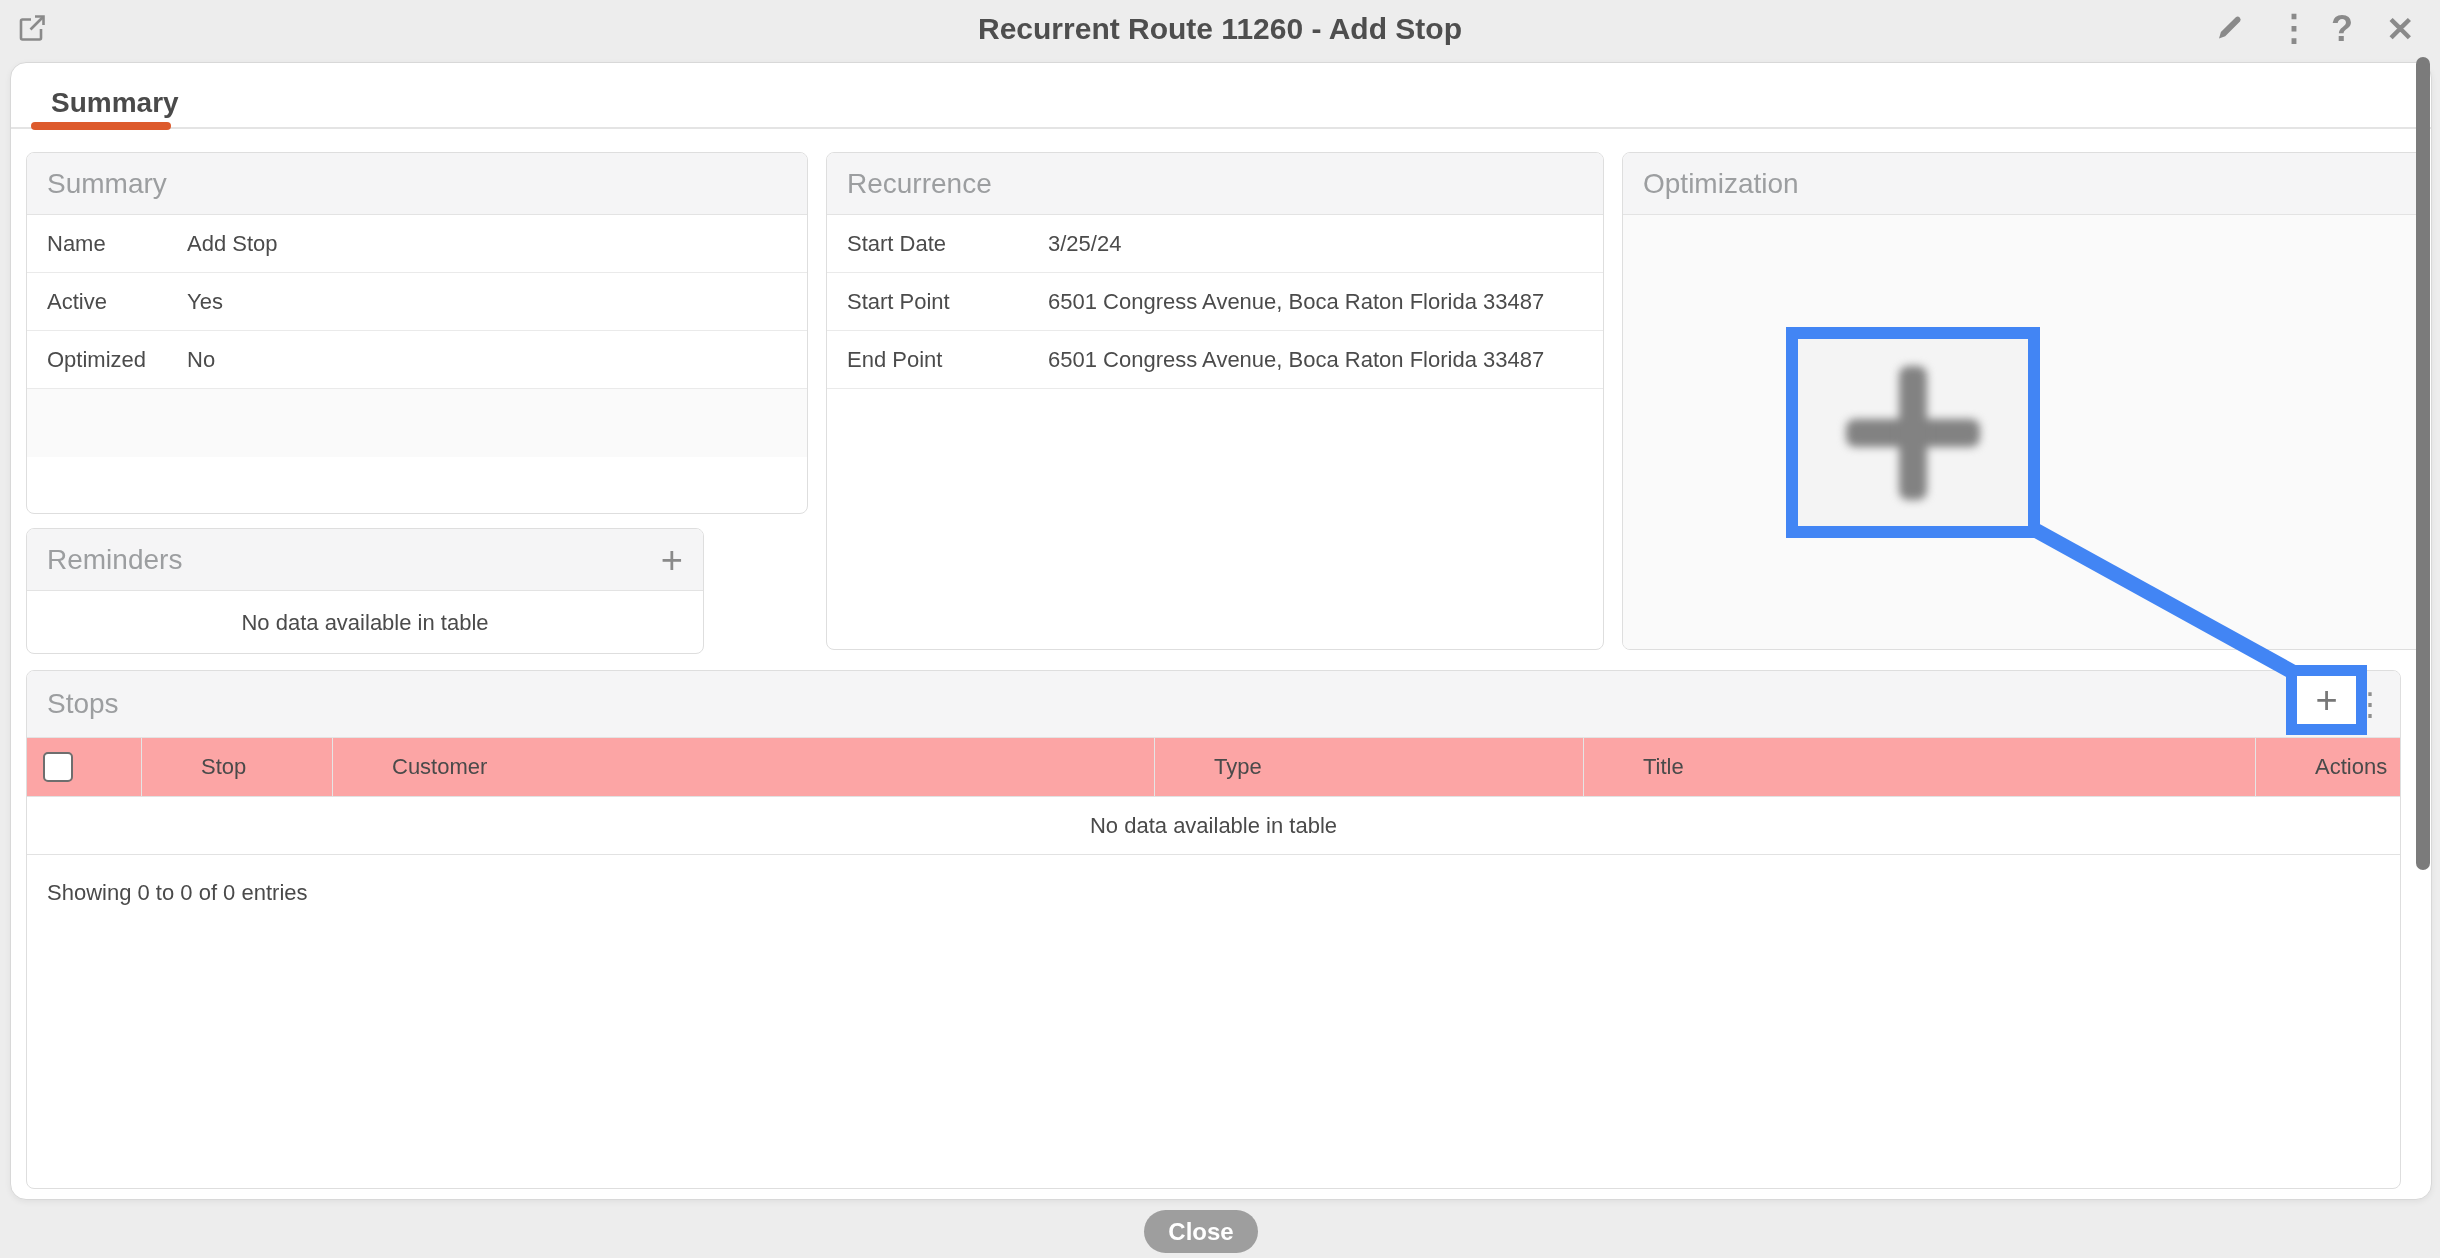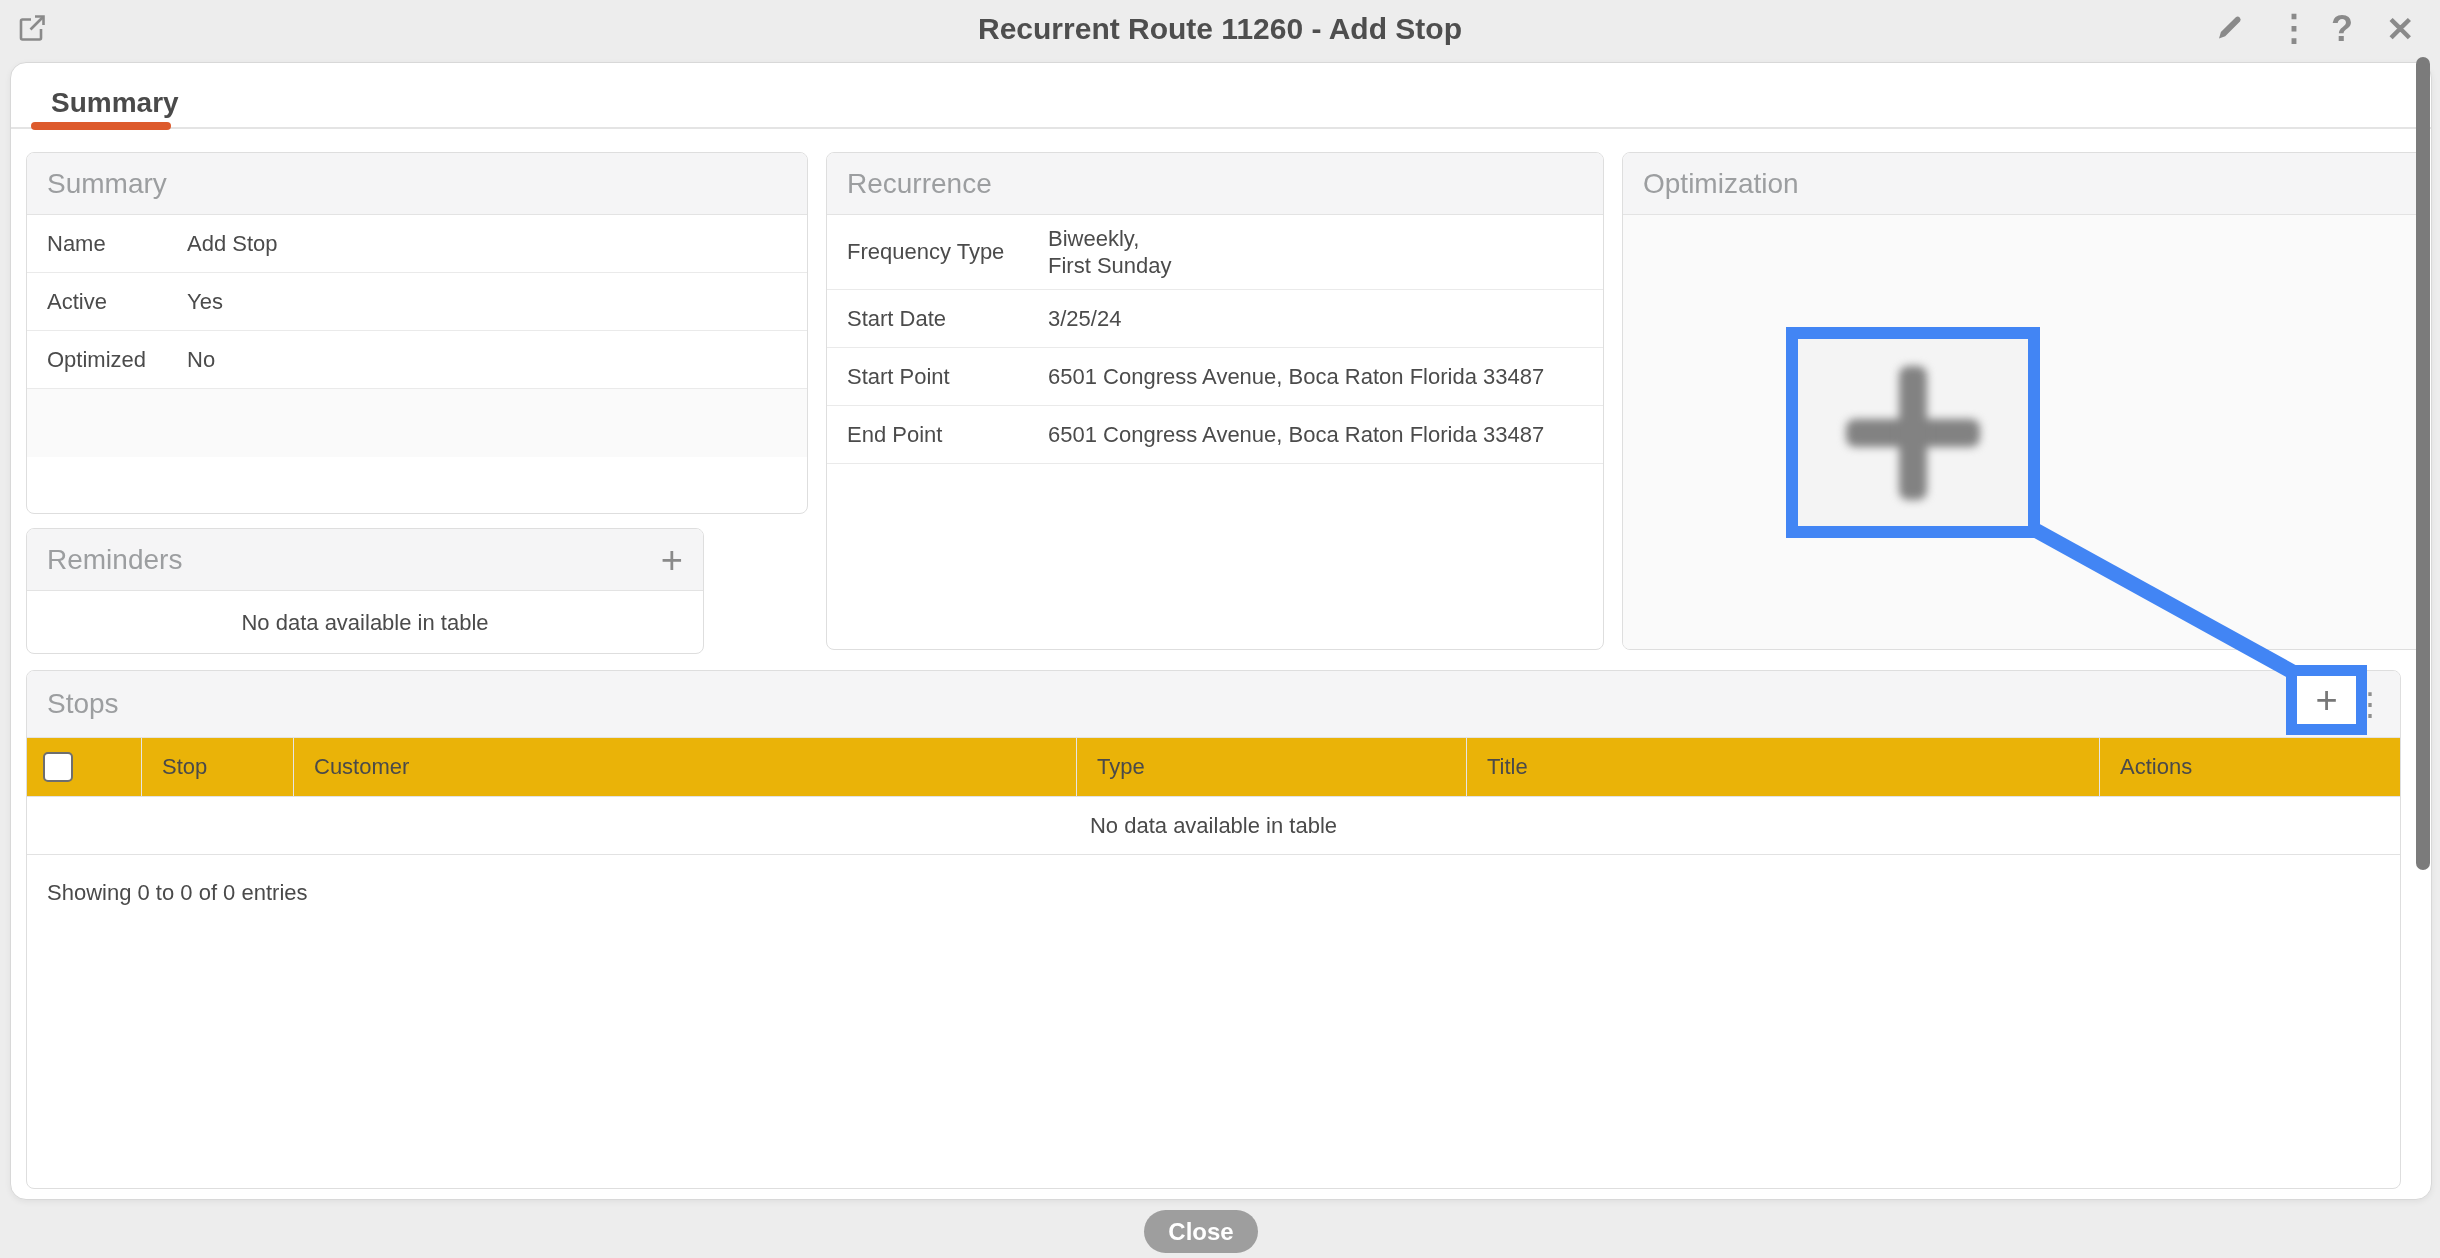--- a/index.html
+++ b/index.html
@@ -55,22 +55,22 @@
   #panel-optimization .opt-body{height:436px;background:#fafafa;}
   
   #panel-stops{left:15px;top:607px;width:2375px;height:519px;}
   #panel-stops .panel-header{height:67px;}
   .stops-menu-icon{position:absolute;right:14px;top:50%;transform:translateY(-50%);
     font-size:32px;color:#8f8f8f;cursor:pointer;line-height:1;}
   .stops-add-btn{position:absolute;right:44px;top:9px;width:60px;height:48px;
     background:#fff;border:1px solid #e0e0e0;border-radius:4px;
     display:flex;align-items:center;justify-content:center;
     font-size:34px;color:#7d7d7d;cursor:pointer;}
-  .thead{display:flex;height:59px;background:#eab308;border-bottom:1px solid #e2e2e2;
-    box-sizing:border-box;font-size:22px;color:#4a4a4a;}
+  .thead{display:flex;height:59px;background:#fca5a5;border-bottom:1px solid #e2e2e2;
+    box-sizing:border-box;font-size:22px;color:#4a4a4a;gap:39px;}
   .th{display:flex;align-items:center;padding-left:20px;box-sizing:border-box;
     border-right:1px solid #e5e5e5;}
   .th:last-child{border-right:none;}
   .th.c0{flex:0 0 115px;padding-left:16px;}
   .th.c1{flex:0 0 152px;}
   .th.c2{flex:0 0 783px;}
   .th.c3{flex:0 0 390px;}
   .th.c4{flex:0 0 633px;}
   .th.c5{flex:1;}
   .checkbox{width:26px;height:26px;border:2px solid #6e6e6e;border-radius:5px;
@@ -153,27 +153,20 @@
       <span>Reminders</span>
       <span class="hdr-plus">+</span>
     </div>
     <div class="empty-row">No data available in table</div>
   </div>
 
   <div class="panel" id="panel-recurrence">
     <div class="panel-header">
       <span>Recurrence</span>
     </div>
-    <div class="kv-row tall">
-      <div class="k">Frequency Type</div>
-      <div class="v">
-        <span>Biweekly,</span><br>
-        <span>First Sunday</span>
-      </div>
-    </div>
     <div class="kv-row">
       <div class="k">Start Date</div>
       <div class="v">3/25/24</div>
     </div>
     <div class="kv-row">
       <div class="k">Start Point</div>
       <div class="v">6501 Congress Avenue, Boca Raton Florida 33487</div>
     </div>
     <div class="kv-row">
       <div class="k">End Point</div>

